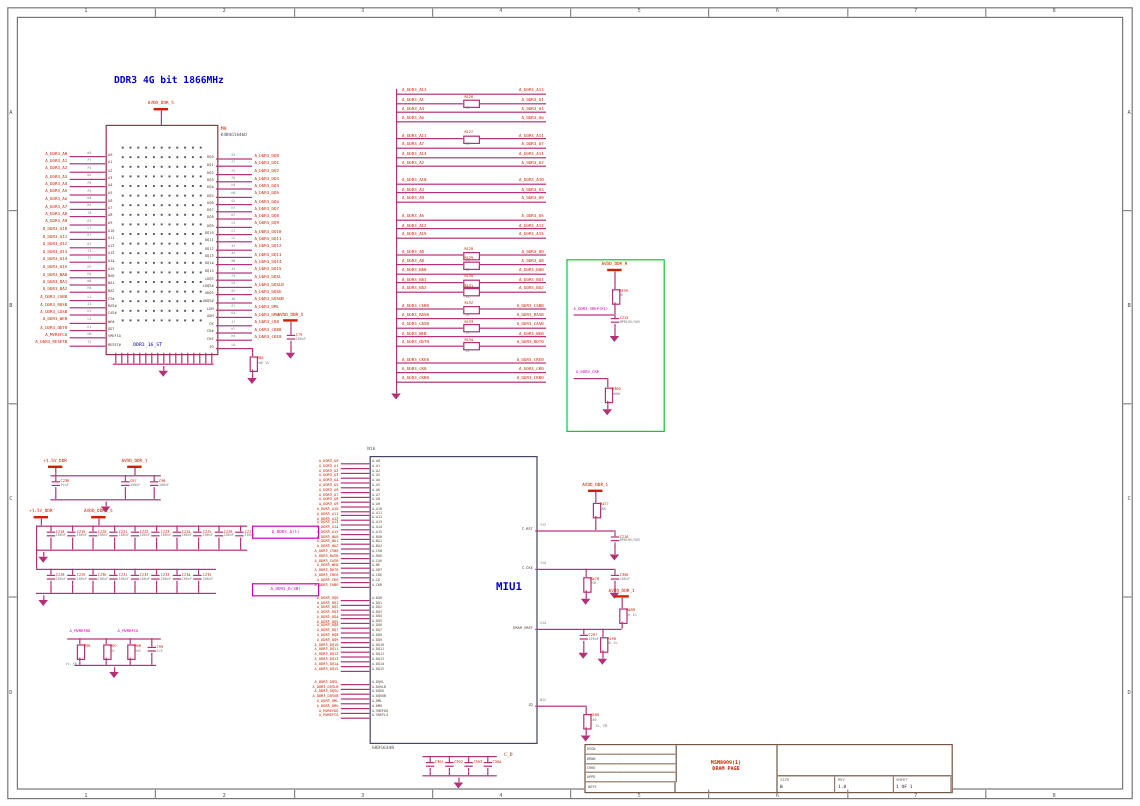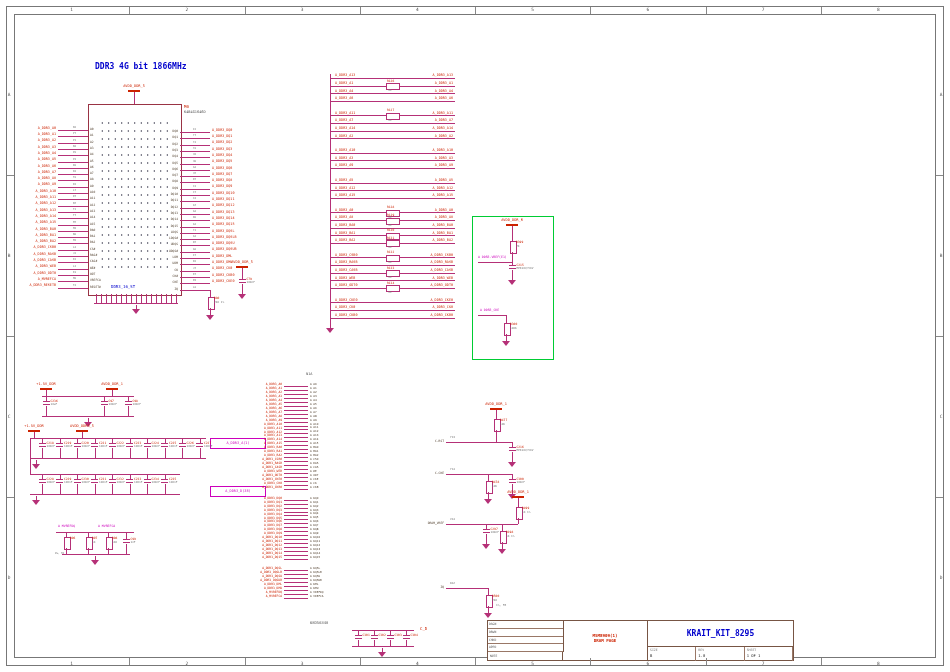--- a/index.html
+++ b/index.html
@@ -44,20 +44,23 @@
 
   <div class="chip-box">
     <div class="chip-dots"></div>
     <div class="chip-inner-label">DDR3_16_ST</div>
   </div>
   <div class="chip-ref">M0</div>
   <div class="chip-part">K4B4G1646D</div>
 
   <div class="green-box"></div>
 
+  <div class="miu-box">
+    <div class="miu-name">MIU1</div>
+  </div>
   <div class="miu-ref">N1A</div>
   <div class="miu-part">68D56348</div>
 
   <div class="busbox busbox1">A_DDR3_A(1)</div>
   <div class="busbox busbox2">A_DDR3_D(38)</div>
 
   <div class="tb">
     <div class="tb-appr">
       <div class="tb-cell">DSGN</div>
       <div class="tb-cell"></div>
@@ -66,21 +69,20 @@
       <div class="tb-cell">CHKD</div>
       <div class="tb-cell"></div>
       <div class="tb-cell">APPD</div>
       <div class="tb-cell"></div>
     </div>
     <div class="tb-note">NOTE</div>
     <div class="tb-doc">
       <div>MSM8909(1)</div>
       <div>DRAM PAGE</div>
     </div>
-    <div class="tb-title">KRAIT_KIT_8295</div>
     <div class="tb-strip">
       <div class="tb-scell">
         <span class="tb-k">SIZE</span>
         <span class="tb-v">B</span>
       </div>
       <div class="tb-scell">
         <span class="tb-k">REV</span>
         <span class="tb-v">1.0</span>
       </div>
       <div class="tb-scell">

